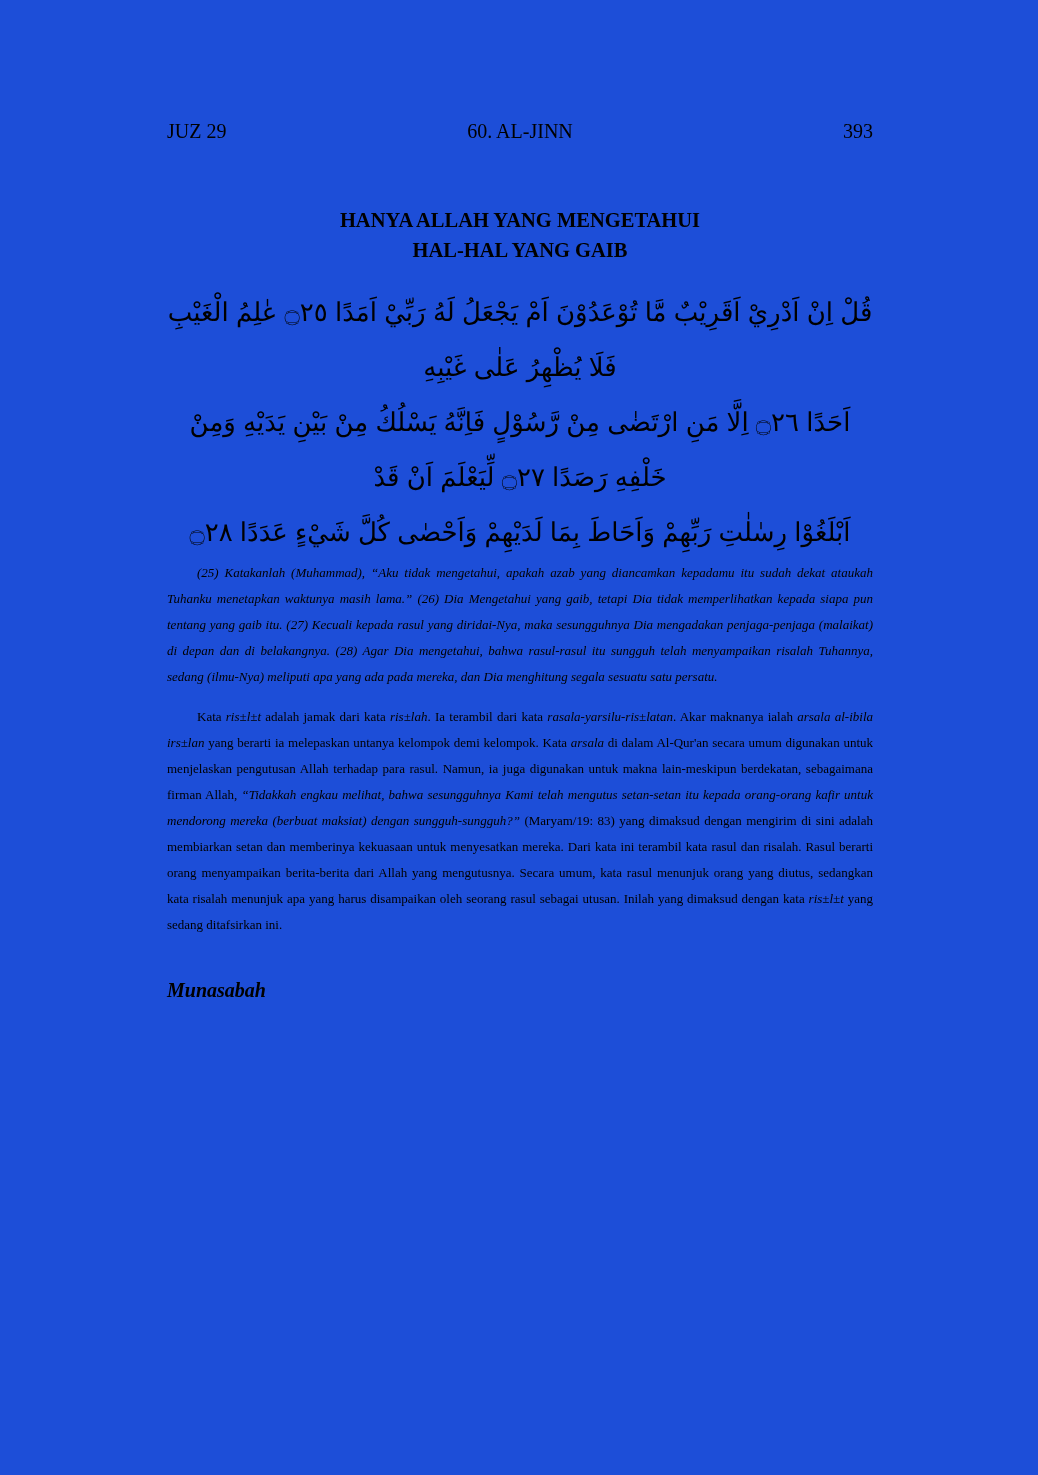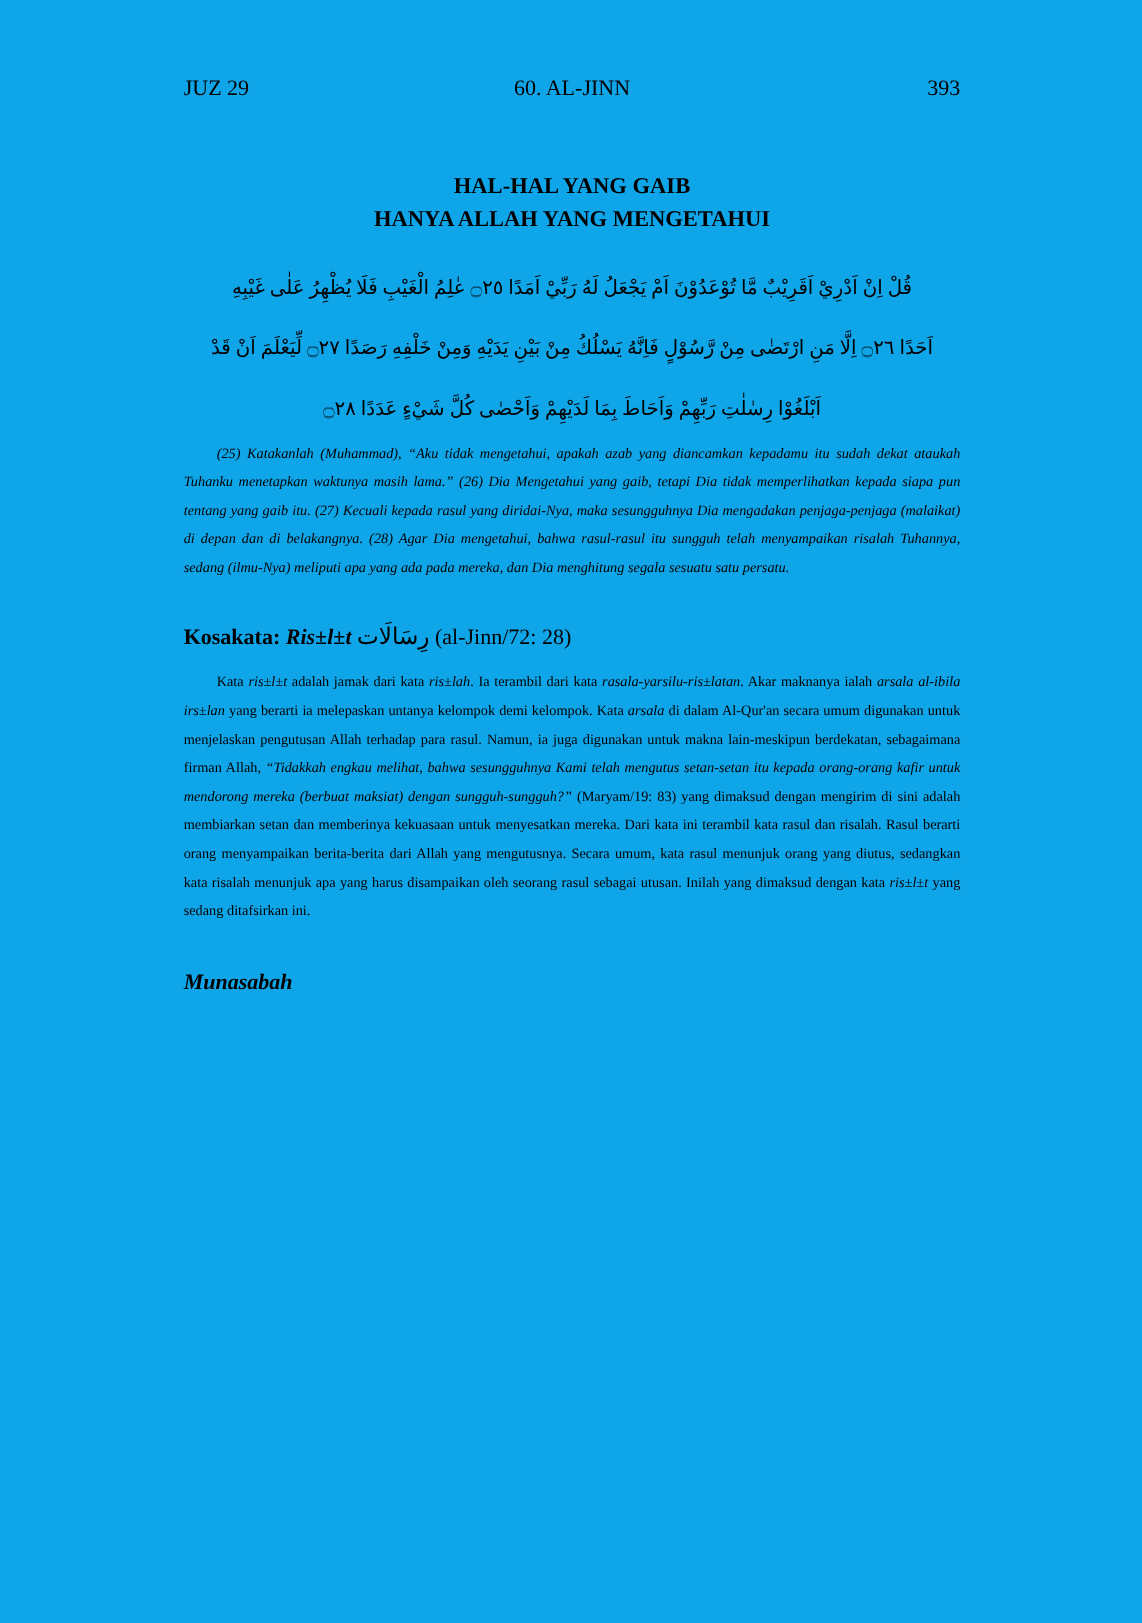--- a/index.html
+++ b/index.html
@@ -5,24 +5,24 @@
   html, body {
     margin: 0;
     padding: 0;
     background: #ffffff;
   }
   .page {
     position: relative;
     width: 1038px;
     height: 1475px;
     box-sizing: border-box;
-    background: #0ea5e9;
+    background: #1d4ed8;
     color: #000000;
     font-family: "Liberation Serif", serif;
-    padding: 69px 165px 0 167px;
+    padding: 120px 165px 0 167px;
     overflow: hidden;
   }
   
   .page-header {
     display: flex;
     justify-content: space-between;
     align-items: baseline;
     font-size: 20px;
   }
   .page-header .center { 
@@ -39,22 +39,22 @@
     font-weight: bold;
     font-size: 20.5px;
     line-height: 30px;
   }
 
   
   .arabic-block {
     margin-top: 20px;
     direction: rtl;
     text-align: center;
-    font-family: Liberation Serif, serif;
-    font-size: 18px;
+    font-family: Liberation Sans, sans-serif;
+    font-size: 26px;
     line-height: 55px;
     color: #000;
   }
 
   
   .sub-heading {
     font-weight: bold;
     font-size: 20px;
     margin-top: 30px;
     margin-bottom: 2px;
@@ -100,30 +100,29 @@
 
 <div class="page">
 
   <div class="page-header">
     <span>JUZ 29</span>
     <span class="center">60. AL-JINN</span>
     <span>393</span>
   </div>
 
   <div class="doc-title">
+    <div>HANYA ALLAH YANG MENGETAHUI</div>
     <div>HAL-HAL YANG GAIB</div>
-    <div>HANYA ALLAH YANG MENGETAHUI</div>
   </div>
 
   <div class="arabic-block">
     <div>قُلْ اِنْ اَدْرِيْ اَقَرِيْبٌ مَّا تُوْعَدُوْنَ اَمْ يَجْعَلُ لَهُ رَبِّيْ اَمَدًا ۝٢٥ عٰلِمُ الْغَيْبِ فَلَا يُظْهِرُ عَلٰى غَيْبِهِ</div>
     <div>اَحَدًا ۝٢٦ اِلَّا مَنِ ارْتَضٰى مِنْ رَّسُوْلٍ فَاِنَّهُ يَسْلُكُ مِنْ بَيْنِ يَدَيْهِ وَمِنْ خَلْفِهِ رَصَدًا ۝٢٧ لِّيَعْلَمَ اَنْ قَدْ</div>
     <div>اَبْلَغُوْا رِسٰلٰتِ رَبِّهِمْ وَاَحَاطَ بِمَا لَدَيْهِمْ وَاَحْصٰى كُلَّ شَيْءٍ عَدَدًا ۝٢٨</div>
   </div>
 
   <p class="para italic">(25) Katakanlah (Muhammad), “Aku tidak mengetahui, apakah azab yang diancamkan kepadamu itu sudah dekat ataukah Tuhanku menetapkan waktunya masih lama.” (26) Dia Mengetahui yang gaib, tetapi Dia tidak memperlihatkan kepada siapa pun tentang yang gaib itu. (27) Kecuali kepada rasul yang diridai-Nya, maka sesungguhnya Dia mengadakan penjaga-penjaga (malaikat) di depan dan di belakangnya. (28) Agar Dia mengetahui, bahwa rasul-rasul itu sungguh telah menyampaikan risalah Tuhannya, sedang (ilmu-Nya) meliputi apa yang ada pada mereka, dan Dia menghitung segala sesuatu satu persatu.</p>
 
-  <div class="kosakata-line rich"><span class="bd">Kosakata: </span><span class="it bd">Ris±l±t </span><span class="ar">رِسَالَات</span><span> (al-Jinn/72: 28)</span></div>
   <p class="para rich kosakata-body"><span>Kata </span><span class="it">ris±l±t</span><span> adalah jamak dari kata </span><span class="it">ris±lah</span><span>. Ia terambil dari kata </span><span class="it">rasala-yarsilu-ris±latan</span><span>. Akar maknanya ialah </span><span class="it">arsala al-ibila irs±lan</span><span> yang berarti ia melepaskan untanya kelompok demi kelompok. Kata </span><span class="it">arsala</span><span> di dalam Al-Qur'an secara umum digunakan untuk menjelaskan pengutusan Allah terhadap para rasul. Namun, ia juga digunakan untuk makna lain-meskipun berdekatan, sebagaimana firman Allah, </span><span class="it">“Tidakkah engkau melihat, bahwa sesungguhnya Kami telah mengutus setan-setan itu kepada orang-orang kafir untuk mendorong mereka (berbuat maksiat) dengan sungguh-sungguh?”</span><span> (Maryam/19: 83) yang dimaksud dengan mengirim di sini adalah membiarkan setan dan memberinya kekuasaan untuk menyesatkan mereka. Dari kata ini terambil kata rasul dan risalah. Rasul berarti orang menyampaikan berita-berita dari Allah yang mengutusnya. Secara umum, kata rasul menunjuk orang yang diutus, sedangkan kata risalah menunjuk apa yang harus disampaikan oleh seorang rasul sebagai utusan. Inilah yang dimaksud dengan kata </span><span class="it">ris±l±t</span><span> yang sedang ditafsirkan ini.</span></p>
 
   <div class="sub-heading munasabah-heading">Munasabah</div>
 
 </div>
 
 </body></html>

